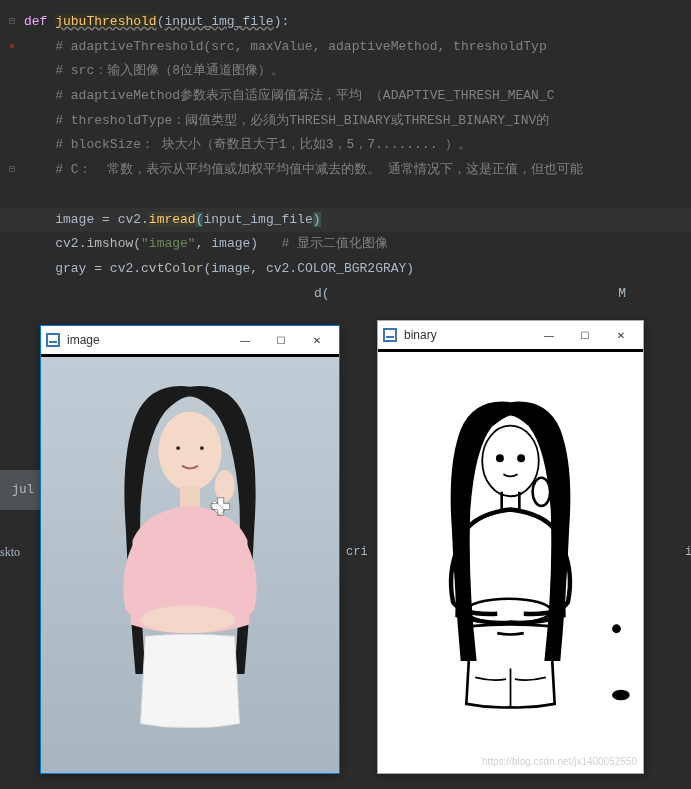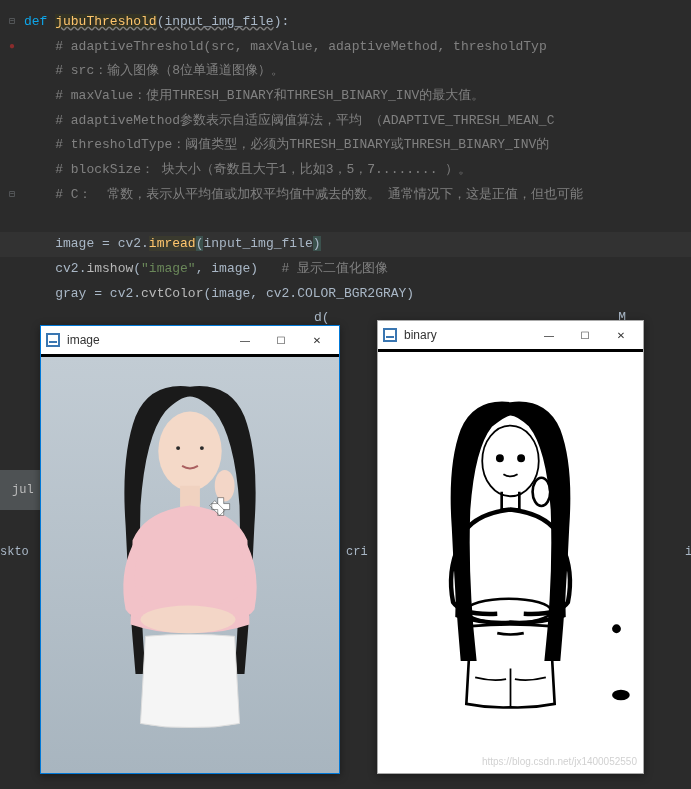--- a/index.html
+++ b/index.html
@@ -31,21 +31,21 @@
     display: inline-block;
     width: 24px;
     text-align: center;
     vertical-align: top;
     padding-top: 2px;
   }
   .code-line {
     display: flex;
     white-space: pre;
   }
-  .kw { color: #0ea5e9; }
+  .kw { color: #f0abfc; }
   .fn { color: #ffc66d; }
   .fn-wavy { color: #ffc66d; text-decoration: wavy underline #808080; background: rgba(100,100,0,0.15); }
   .param { color: #a9b7c6; text-decoration: wavy underline #808080; }
   .comment { color: #808080; }
   .str { color: #6a8759; }
   .ident { color: #a9b7c6; }
   .hl-line { background: #323232; }
   .hl-fn { background: rgba(80,80,40,0.3); margin-top: 16px; }
   .paren-hl { background: #3b514d; }
   .code-text { flex: 1; }
@@ -62,21 +62,21 @@
     padding: 13px 12px;
     color: #bbb;
     font-size: 12px;
     background: #4e5254;
   }
   .console-frag {
     position: absolute;
     color: #a9b7c6;
     font-size: 12px;
   }
-  .frag1 { left: 0; top: 545px; }
+  .frag1 { left: 0; top: 545px; font-family: Liberation Serif, serif; }
   .frag2 { left: 346px; top: 545px; }
   .frag3 { left: 685px; top: 545px; }
   
   
   .win {
     position: absolute;
     background: #fff;
     border: 1px solid #0078d7;
     box-shadow: 0 2px 8px rgba(0,0,0,0.4);
   }
@@ -149,24 +149,20 @@
     <span class="gutter-icon">⊟</span>
     <span class="code-text"><span class="kw">def</span> <span class="fn-wavy">jubuThreshold</span><span>(</span><span class="param">input_img_file</span><span>):</span></span>
   </div>
   <div class="code-line">
     <span class="gutter-icon" style="color:#8a2c2c;">●</span>
     <span class="code-text">    <span class="comment"># adaptiveThreshold(src, maxValue, adaptiveMethod, thresholdTyp</span></span>
   </div>
   <div class="code-line">
     <span class="gutter"></span>
     <span class="code-text">    <span class="comment"># src：输入图像（8位单通道图像）。</span></span>
-  </div>
-  <div class="code-line">
-    <span class="gutter"></span>
-    <span class="code-text">    <span class="comment"># maxValue：使用THRESH_BINARY和THRESH_BINARY_INV的最大值。</span></span>
   </div>
   <div class="code-line">
     <span class="gutter"></span>
     <span class="code-text">    <span class="comment"># adaptiveMethod参数表示自适应阈值算法，平均 （ADAPTIVE_THRESH_MEAN_C</span></span>
   </div>
   <div class="code-line">
     <span class="gutter"></span>
     <span class="code-text">    <span class="comment"># thresholdType：阈值类型，必须为THRESH_BINARY或THRESH_BINARY_INV的</span></span>
   </div>
   <div class="code-line">

